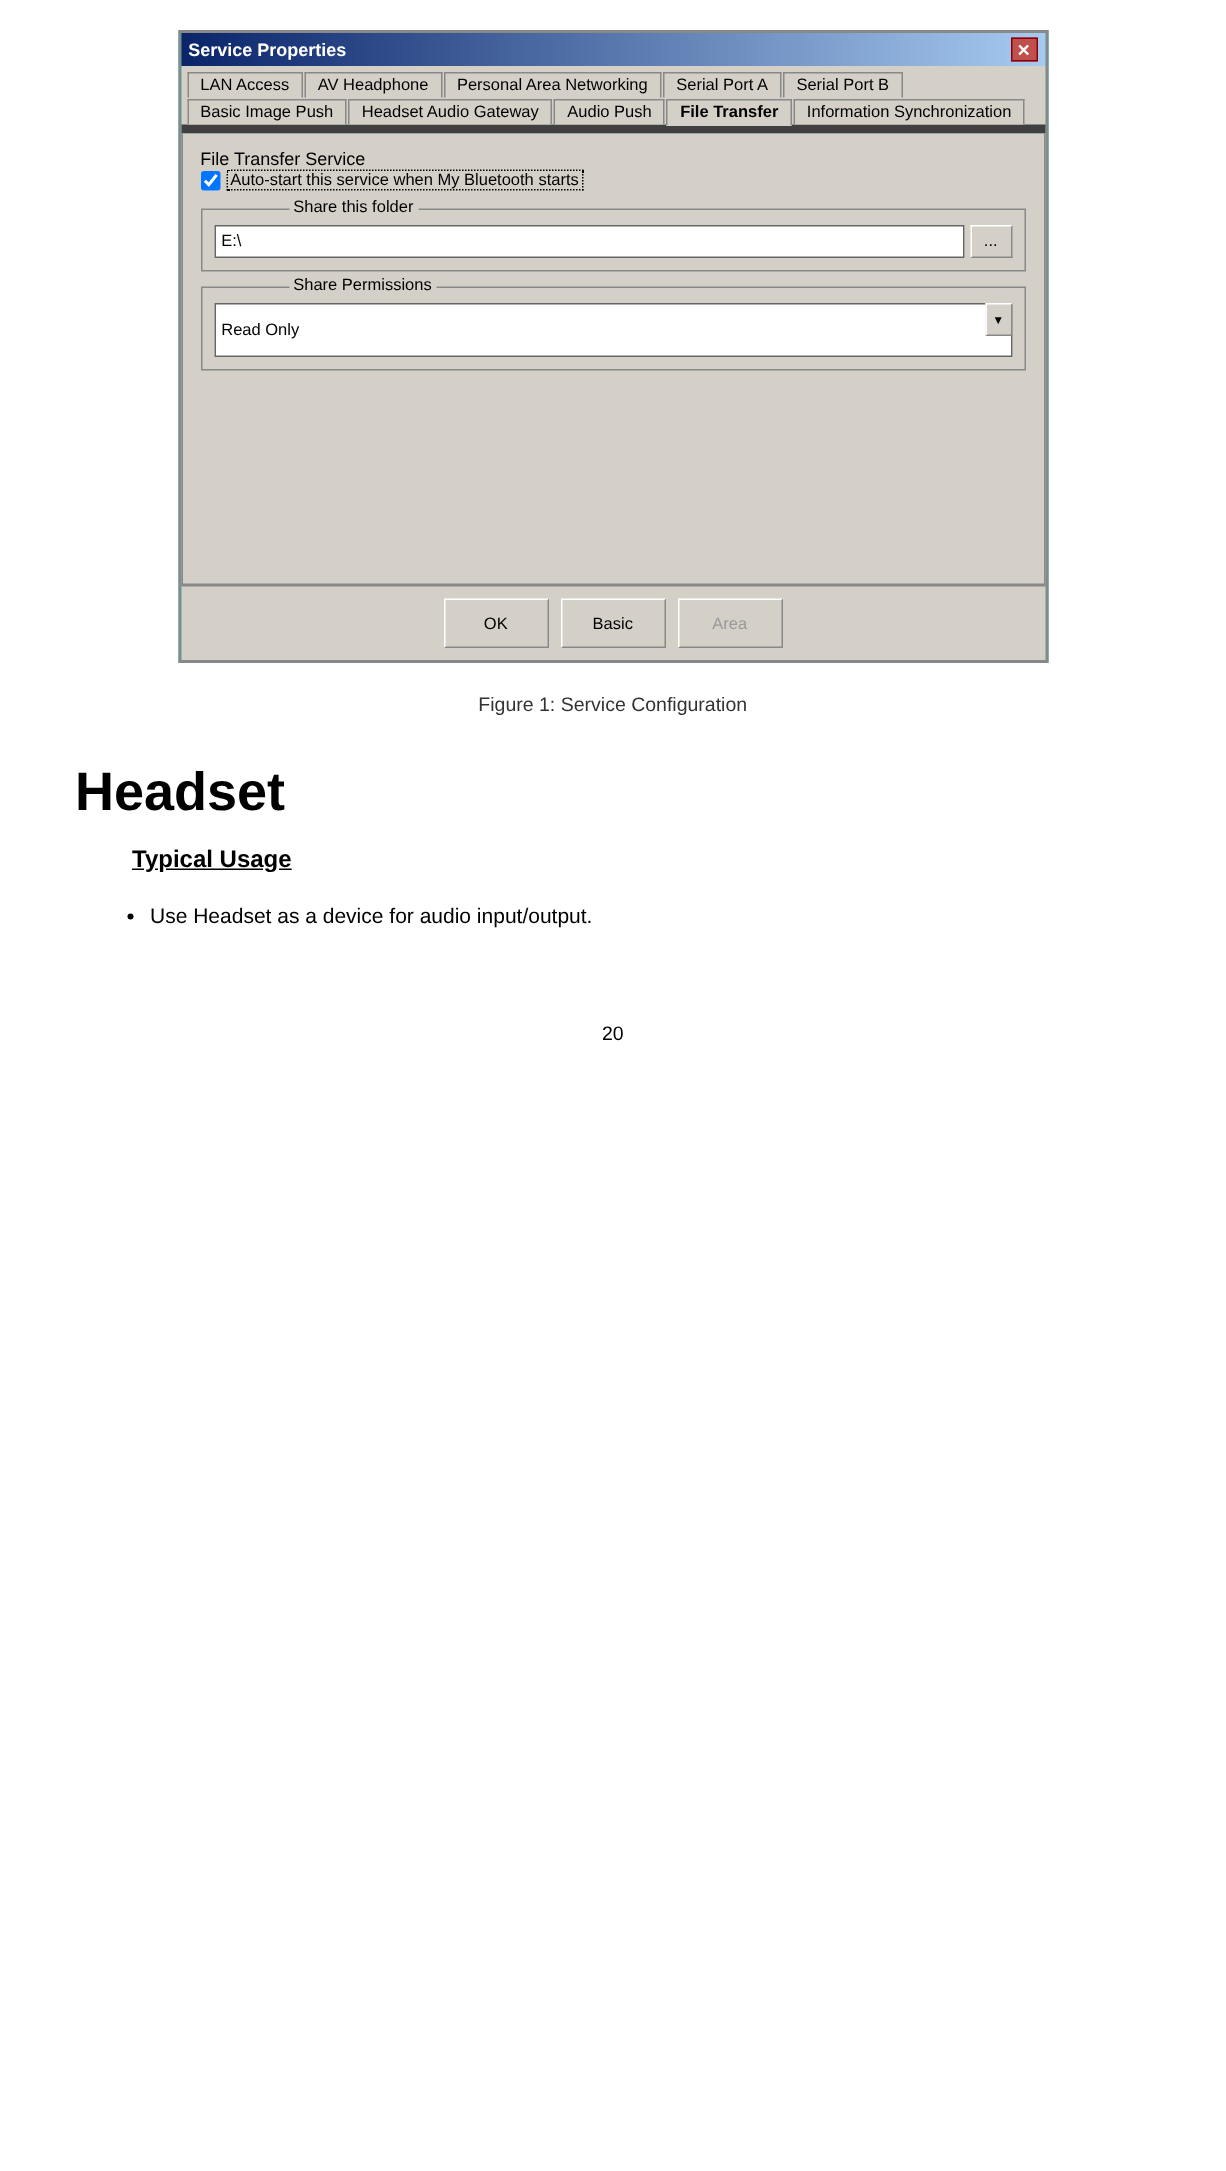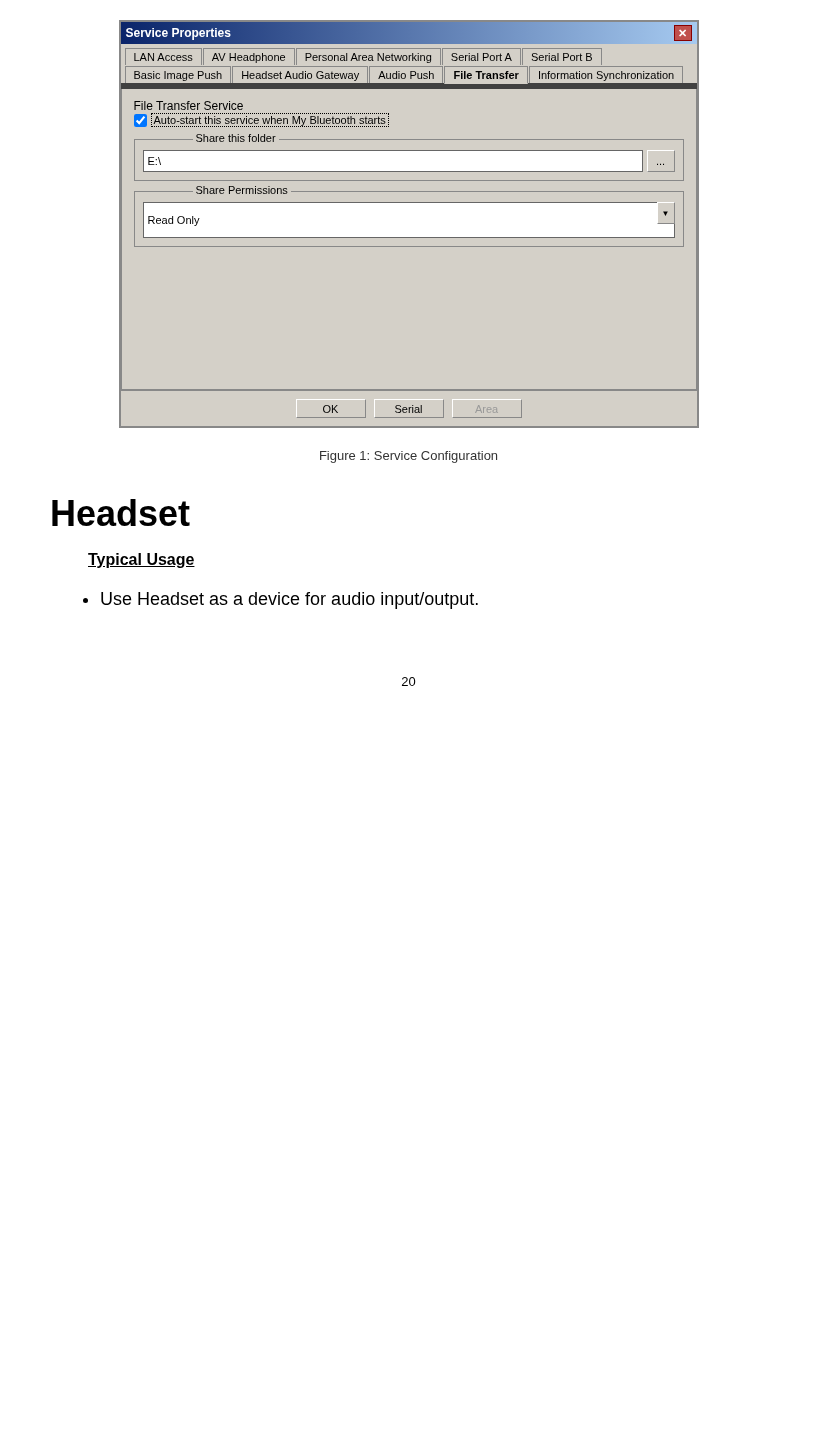--- a/index.html
+++ b/index.html
@@ -207,21 +207,21 @@
       display: flex;
       justify-content: center;
       gap: 8px;
       padding: 8px 12px;
       border-top: 1px solid #888;
       background: #d4d0c8;
     }
 
     .dlg-btn {
       min-width: 70px;
-      height: 19px;
+      height: 33px;
       background: #d4d0c8;
       border: 1px solid #888;
       border-top-color: #fff;
       border-left-color: #fff;
       font-size: 11px;
       cursor: pointer;
       padding: 0 10px;
     }
 
     .dlg-btn:disabled,
@@ -275,21 +275,21 @@
       margin-left: 38px;
     }
 
     .bullet-list {
       list-style: disc;
       padding-left: 50px;
       margin-bottom: 20px;
     }
 
     .bullet-list li {
-      font-size: 18px;
+      font-size: 14px;
       line-height: 1.6;
       margin-bottom: 8px;
     }
 
     .page-number {
       text-align: center;
       font-size: 13px;
       color: #000;
       margin-top: 40px;
     }
@@ -345,21 +345,21 @@
             <div class="select-arrow">▼</div>
           </div>
         </div>
       </div>
 
       <div class="spacer-area"></div>
     </div>
 
     <div class="dialog-buttons">
       <button class="dlg-btn">OK</button>
-      <button class="dlg-btn">Serial</button>
+      <button class="dlg-btn">Basic</button>
       <button class="dlg-btn disabled" disabled="">Area</button>
     </div>
   </div>
 </div>
 
 <div class="figure-caption">Figure 1: Service Configuration</div>
 
 <div class="content-area">
 
   <h1 class="section-heading">Headset</h1>

